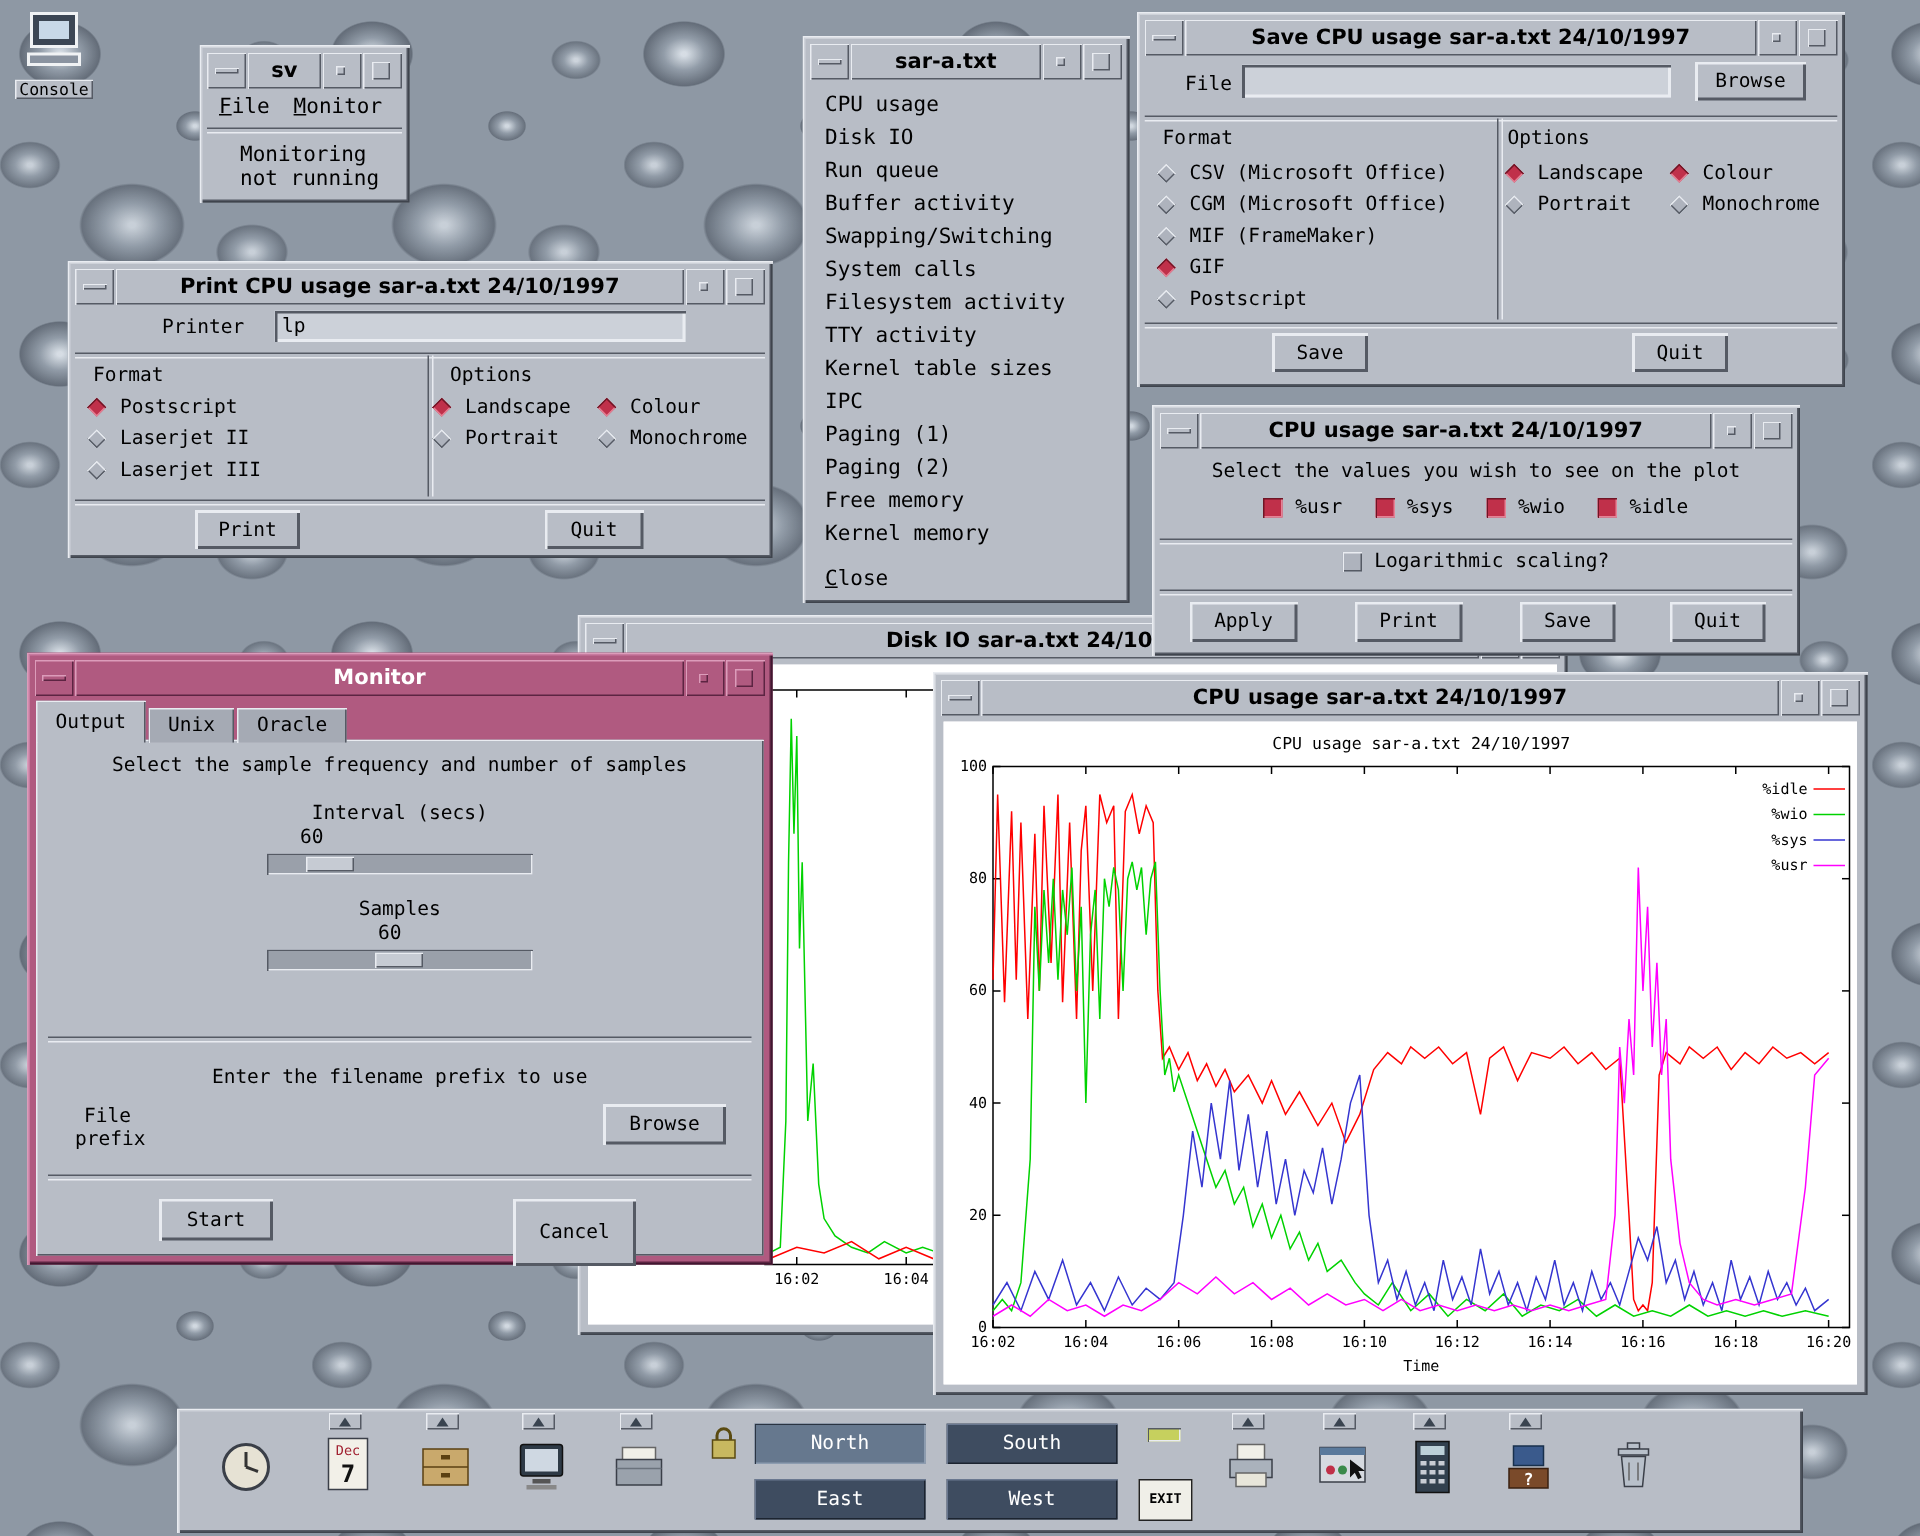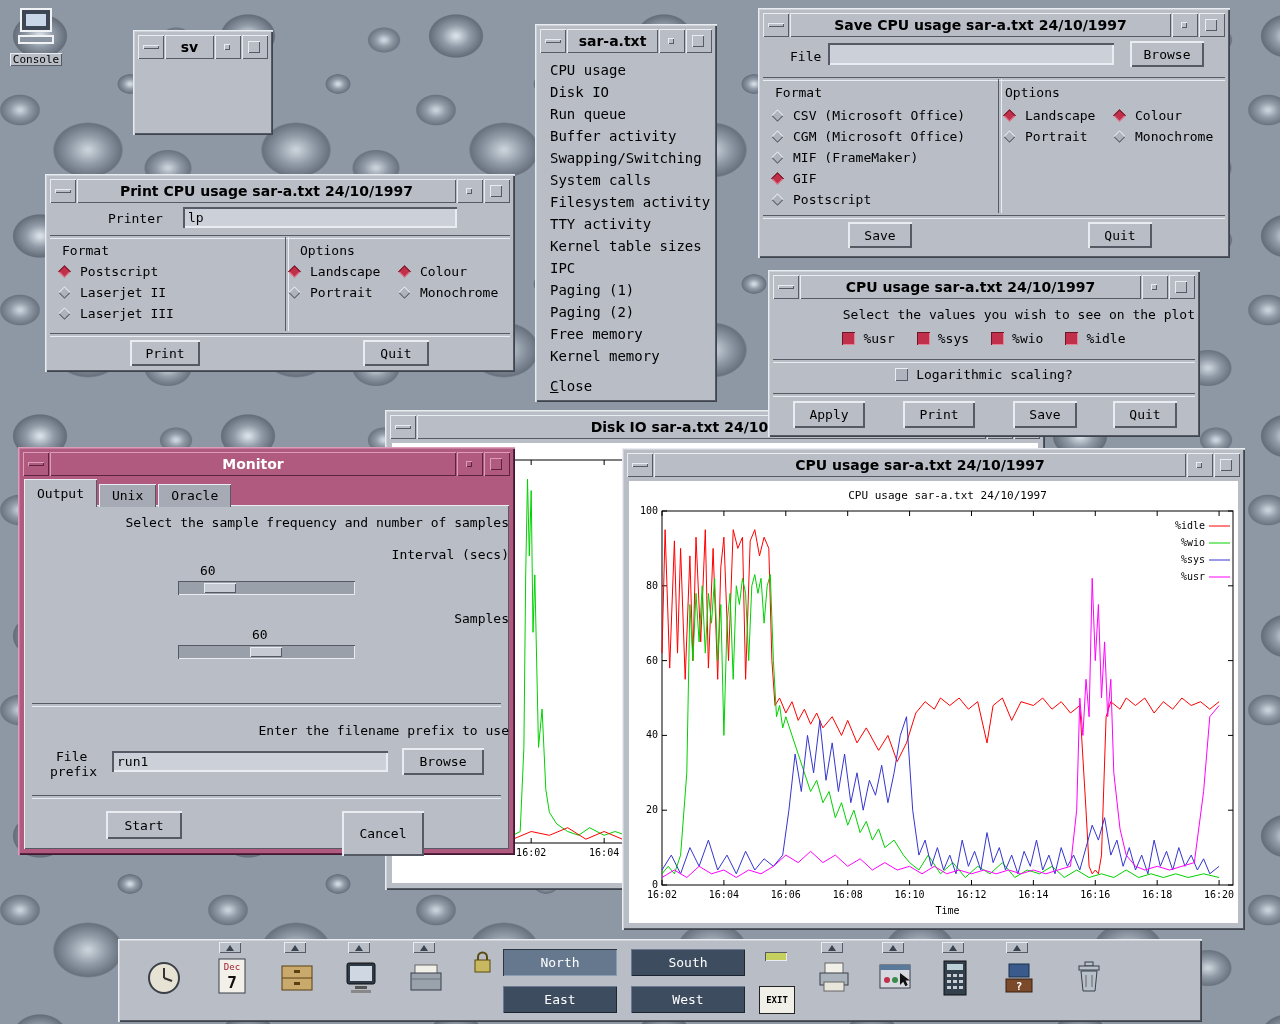--- a/index.html
+++ b/index.html
@@ -15,41 +15,41 @@
     background-image:
       radial-gradient(ellipse 30px 24px at 40px 36px, rgba(238,244,250,.75) 6%, rgba(160,172,184,.2) 45%, rgba(58,66,78,.5) 88%, rgba(58,66,78,0) 92%),
       radial-gradient(ellipse 14px 11px at 130px 84px, rgba(238,244,250,.7) 8%, rgba(160,172,184,.15) 45%, rgba(58,66,78,.45) 86%, rgba(58,66,78,0) 92%),
       radial-gradient(ellipse 38px 30px at 88px 150px, rgba(238,244,250,.6) 6%, rgba(160,172,184,.18) 48%, rgba(58,66,78,.45) 88%, rgba(58,66,78,0) 93%),
       radial-gradient(ellipse 18px 14px at 176px 40px, rgba(238,244,250,.65) 8%, rgba(160,172,184,.15) 45%, rgba(58,66,78,.4) 86%, rgba(58,66,78,0) 93%),
       radial-gradient(ellipse 22px 17px at 20px 110px, rgba(238,244,250,.6) 8%, rgba(160,172,184,.15) 45%, rgba(58,66,78,.42) 87%, rgba(58,66,78,0) 93%),
       radial-gradient(ellipse 26px 20px at 168px 168px, rgba(238,244,250,.6) 7%, rgba(160,172,184,.15) 46%, rgba(58,66,78,.42) 87%, rgba(58,66,78,0) 93%);
     background-size:208px 200px;
   }
   .abs{position:absolute}
-  .ctr{position:absolute;left:0;right:0;text-align:right}
+  .ctr{position:absolute;left:0;right:0;text-align:center}
   .u{text-decoration:underline}
   
   .win{position:absolute;background:var(--c);box-sizing:border-box;padding:5px;
        box-shadow:inset 1px 1px 0 var(--cl),inset 2px 2px 0 #ced2d9,inset -1px -1px 0 #3f444d,inset -2px -2px 0 var(--cd);}
   .tbar{display:flex;height:24px;gap:1px;margin-bottom:2px}
   .tbx{background:var(--c);box-shadow:inset 1px 1px 0 var(--cl),inset -1px -1px 0 var(--cd)}
   .tb-menu{width:26px;position:relative}
   .dash{position:absolute;left:5px;right:5px;top:10px;height:4px;background:var(--c);
         box-shadow:inset 1px 1px 0 var(--cl),inset -1px -1px 0 var(--cd)}
   .tb-title{flex:1;display:flex;align-items:center;justify-content:center;
             font:bold 14px "DejaVu Sans","Liberation Sans",sans-serif;white-space:nowrap;overflow:hidden}
   .tb-btn{width:26px;position:relative}
   .sq-s{position:absolute;left:9px;top:9px;width:6px;height:6px;background:var(--c);
         box-shadow:inset 1px 1px 0 var(--cl),inset -1px -1px 0 var(--cd)}
   .sq-l{position:absolute;left:6px;top:6px;width:12px;height:12px;background:var(--c);
         box-shadow:inset 1px 1px 0 var(--cl),inset -1px -1px 0 var(--cd)}
   .win-body{position:relative;height:calc(100% - 26px);overflow:hidden}
   
   .win.active{background:var(--p);
-       box-shadow:inset 1px 1px 0 var(--pl),inset 2px 2px 0 #c87ba0,inset -1px -1px 0 #401830,inset -2px -2px 0 var(--pd);margin-top:12px;}
+       box-shadow:inset 1px 1px 0 var(--pl),inset 2px 2px 0 #c87ba0,inset -1px -1px 0 #401830,inset -2px -2px 0 var(--pd);}
   .win.active .tbx{background:var(--p);color:#fff;box-shadow:inset 1px 1px 0 var(--pl),inset -1px -1px 0 var(--pd)}
   .win.active .dash,.win.active .sq-s,.win.active .sq-l{background:var(--p);box-shadow:inset 1px 1px 0 var(--pl),inset -1px -1px 0 var(--pd)}
   
   .btn{position:absolute;display:flex;align-items:center;justify-content:center;background:var(--c);
        font:13px "DejaVu Sans Mono",monospace;cursor:default;
        box-shadow:inset 2px 2px 0 var(--cl),inset -2px -2px 0 var(--cd)}
   .tinput{position:absolute;background:#ccd1d9;border:0;outline:0;padding:0 5px;color:#000;
        font:13px "DejaVu Sans Mono",monospace;box-sizing:border-box;
        box-shadow:inset 2px 2px 0 var(--cd),inset -2px -2px 0 var(--cl)}
   .hsep{position:absolute;height:2px;border-top:1px solid var(--cd);border-bottom:1px solid var(--cl)}
@@ -118,23 +118,29 @@
         <span class="dash"></span>
       </div>
     <div class="tbx tb-title">sv</div>
     <div class="tbx tb-btn">
         <span class="sq-s"></span>
       </div>
     <div class="tbx tb-btn">
         <span class="sq-l"></span>
       </div>
   </div>
-</div>
-
-<div class="win" style="left:535px;top:24px;width:182px;height:378px;z-index:2">
+  <div class="win-body">
+    <div id="sv-menu" class="abs" style="left:0;top:0;height:22px"><div class="menu-btn"><span class="u">F</span>ile</div><div class="menu-btn"><span class="u">M</span>onitor</div></div>
+    <div class="hsep" style="left:0;right:0;top:24px"></div>
+    <div class="abs" style="left:22px;top:34px;font-size:14px">Monitoring</div>
+    <div class="abs" style="left:22px;top:50px;font-size:14px">not running</div>
+  </div>
+</div>
+
+<div class="win" style="left:535px;top:24px;width:218px;height:378px;z-index:2">
   <div class="tbar">
     <div class="tbx tb-menu">
         <span class="dash"></span>
       </div>
     <div class="tbx tb-title">sar-a.txt</div>
     <div class="tbx tb-btn">
         <span class="sq-s"></span>
       </div>
     <div class="tbx tb-btn">
         <span class="sq-l"></span>
@@ -524,21 +530,20 @@
     </div>
     <div class="ctr" style="top:106px">Samples</div>
     <div class="abs" style="left:228px;top:122px">60</div>
     <div class="trough" style="left:154px;top:140px;width:177px">
       <div class="thumb" style="left:72px"></div>
     </div>
     <div class="hsep" style="left:8px;right:8px;top:198px"></div>
     <div class="ctr" style="top:218px">Enter the filename prefix to use</div>
     <div class="abs" style="left:32px;top:244px">File</div>
     <div class="abs" style="left:26px;top:259px">prefix</div>
-    <input class="tinput" style="left: 88px; top: 246px; width: 276px; height: 21px;" value="run1">
     <div class="btn" style="left:378px;top:243px;width:82px;height:27px">Browse</div>
     <div class="hsep" style="left:8px;right:8px;top:290px"></div>
     <div class="btn" style="left:82px;top:306px;width:76px;height:28px">Start</div>
     <div class="btn" style="left:318px;top:306px;width:82px;height:45px">Cancel</div>
   </div>
 </div>
 
 <div id="front-panel">
   <div class="parrow" style="left:101px;top:3px">
       <span class="tri"></span>

